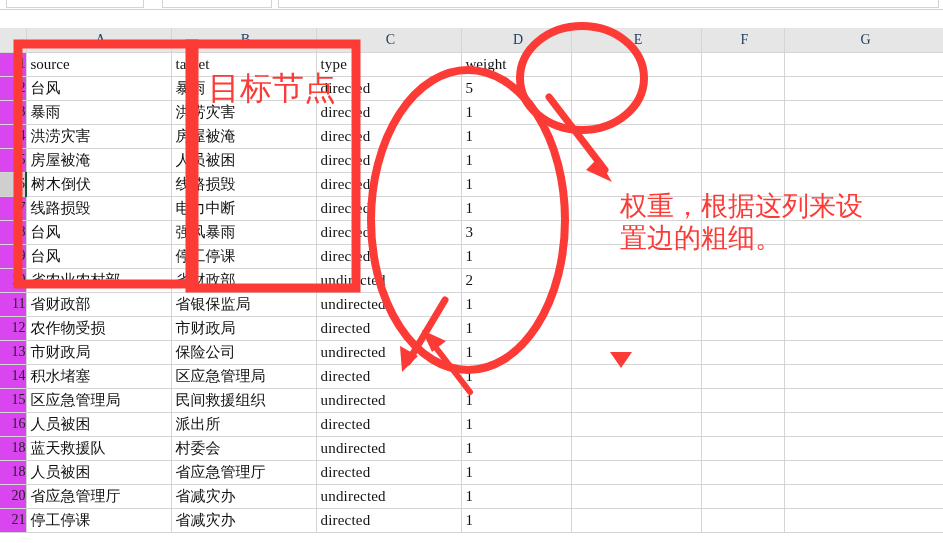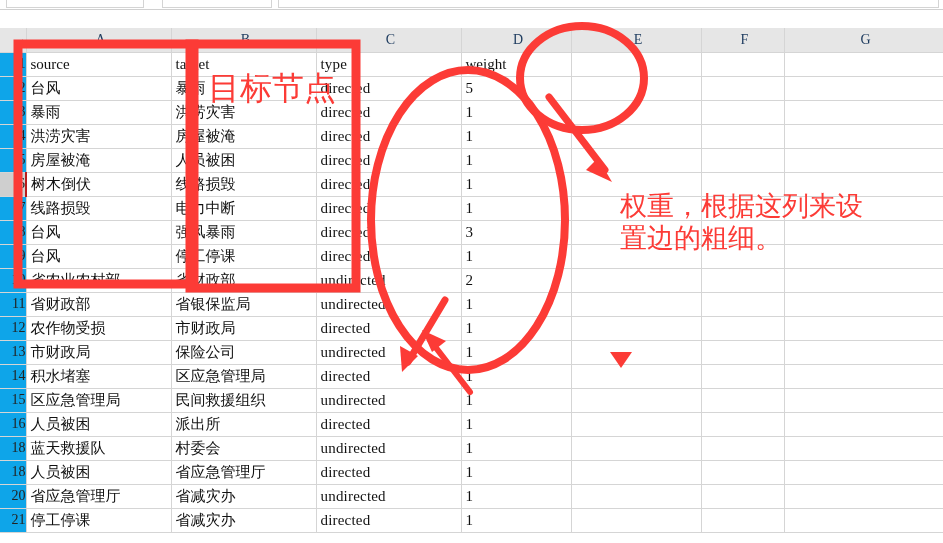--- a/index.html
+++ b/index.html
@@ -79,38 +79,38 @@
     background: #e6e6e6; width: 26px;
   }
   th.corner .tri {
     width: 0; height: 0;
     border-left: 7px solid transparent;
     border-bottom: 7px solid #9a9a9a;
     margin: 6px 0 0 12px;
   }
   
   td.rowhdr {
-    background: #0ea5e9;
+    background: #d946ef;
     border-right: 1px solid #b9b9b9;
     text-align: right;
     padding-right: 5px;
     font-size: 14px;
     color: #222;
     width: 26px;
     font-family: "Liberation Serif", serif;
   }
   td.rowhdr.sel { background: #cfcfcf; }
   td.cell {
     background: #ffffff;
     font-size: 15px;
     color: #111;
   }
   td.cell.num { text-align: left; padding-right: 7px; font-family: "Liberation Serif", serif; }
   td.cell.mono { font-family: "Liberation Serif", serif; letter-spacing: .2px; }
-  tr.selrow td.cell.a { border-left: 2px solid #b91c1c; }
+  tr.selrow td.cell.a { border-left: 2px solid #14532d; }
 
   .cw-a { width: 145px; }
   .cw-b { width: 145px; }
   .cw-c { width: 145px; }
   .cw-d { width: 110px; }
   .cw-e { width: 130px; }
   .cw-f { width: 83px; }
   .cw-g { width: 159px; }
 
   

